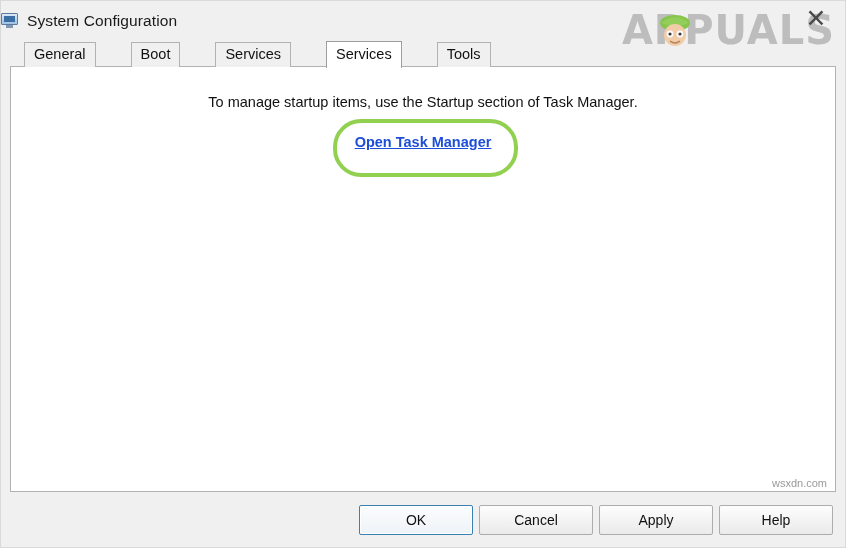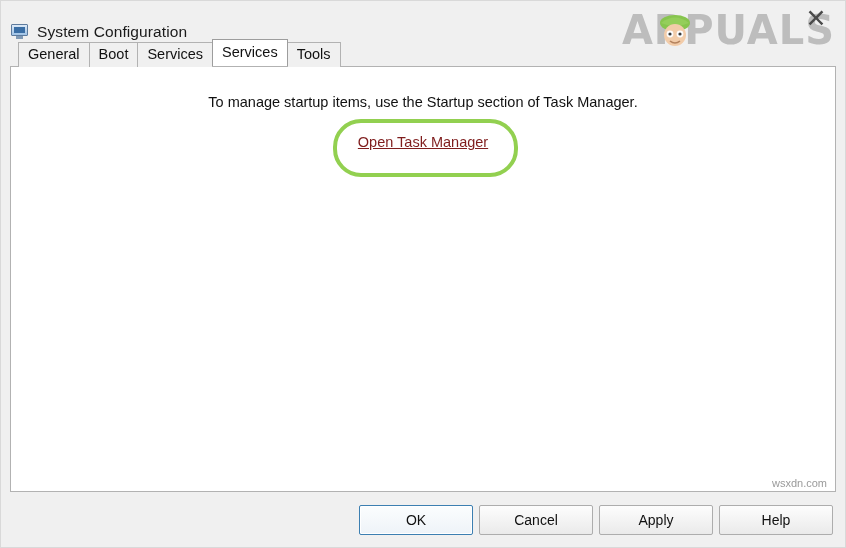--- a/index.html
+++ b/index.html
@@ -24,22 +24,21 @@
     border: 1px solid #d9d9d9;
     box-sizing: border-box;
     display: flex;
     flex-direction: column;
   }
 
   
   .titlebar {
     height: 40px;
     display: flex;
-    align-items: flex-end;
-    padding-left: 10px;
+    align-items: center;
     position: relative;
     flex: none;
   }
   .title-icon {
     width: 18px;
     height: 17px;
     margin-right: 8px;
     position: relative;
     flex: none;
   }
@@ -123,26 +122,27 @@
     bottom: 2px;
     font-size: 11px;
     color: #9a9a9a;
     font-family: "Liberation Sans", sans-serif;
     margin-top: 44px;
   }
 
   
   .tabstrip {
     display: flex;
-    align-items: flex-end;
-    padding-left: 17px;
+    align-items: flex-start;
+    padding-left: 23px;
     height: 25px;
     flex: none;
     position: relative;
     z-index: 3;
+    gap: 36px;
   }
   .tab {
     font-size: 14.5px;
     color: #111;
     padding: 3px 9px 4px 9px;
     border: 1px solid #b2b2b2;
     border-bottom: none;
     background: #f0f0f0;
     margin-right: -1px;
     line-height: 17px;
@@ -179,23 +179,24 @@
   }
   .link-wrap {
     position: absolute;
     left: 0;
     top: 66px;
     width: 100%;
     text-align: center;
   }
   .tm-link {
     font-size: 14.5px;
-    color: #7f1d1d;
+    color: #1d4ed8;
     text-decoration: underline;
     cursor: pointer;
+    font-weight: bold;
   }
   .highlight-ring {
     position: absolute;
     left: 322px;
     top: 52px;
     width: 185px;
     height: 58px;
     border: 4px solid #92d050;
     border-radius: 28px;
     box-sizing: border-box;

